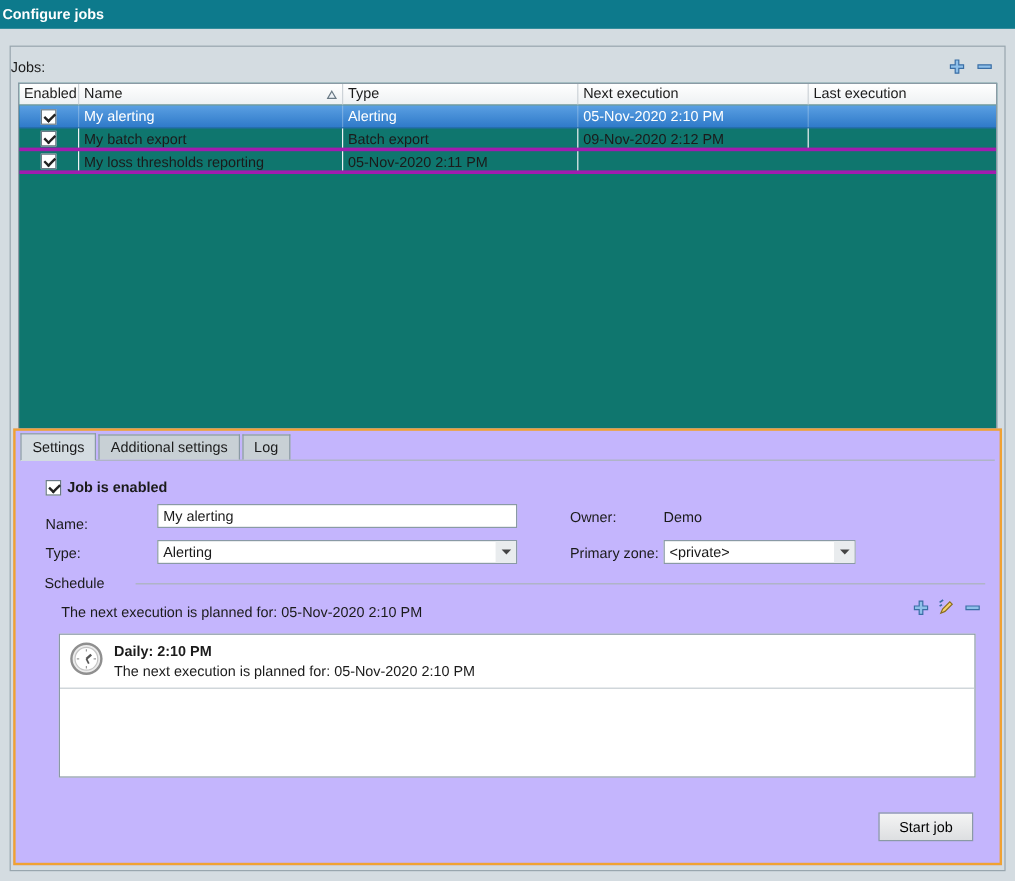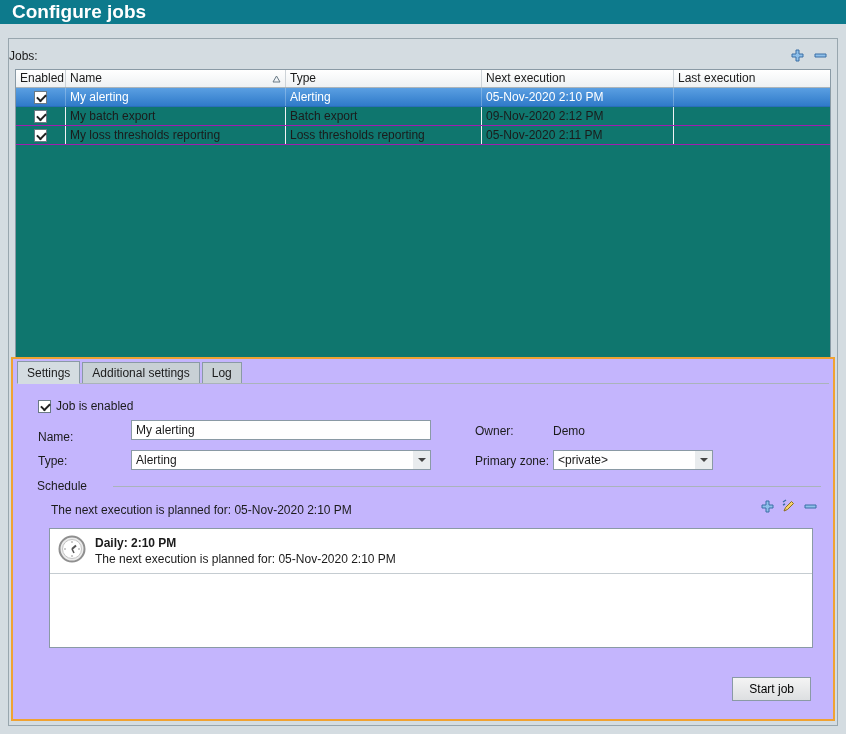--- a/index.html
+++ b/index.html
@@ -7,22 +7,22 @@
   body {
     position:relative;
     background:#d4dce1;
     font-family:"Liberation Sans", sans-serif;
     font-size:12px;
     color:#1b1b1b;
     overflow:hidden;
   }
   .titlebar {
     position:absolute; left:0; top:0; width:846px; height:24px;
-    background:#0d7a8c; color:#ffffff; font-weight:bold; font-size:19px;
-    line-height:24px; padding-left:12px;
+    background:#0d7a8c; color:#ffffff; font-weight:bold; font-size:12px;
+    line-height:24px; padding-left:2px;
   }
   .outer {
     position:absolute; left:8px; top:38px; right:8px; bottom:8px;
     border:1px solid #98a6ae;
   }
   .jobs-label { position:absolute; left:0; top:10px;text-align:right; }
   .jobs-toolbar { position:absolute; right:10px; top:10px; display:flex; gap:10px; align-items:center; }
   .iconbtn { display:inline-flex; align-items:center; justify-content:center; cursor:default; }
 
   
@@ -30,21 +30,21 @@
     position:absolute; left:6px; right:6px; top:30px; height:290px;
     background:#0f766e; border:1px solid #8a9aa5; overflow:hidden;
   }
   .thead { display:grid; grid-template-columns:50px 220px 196px 192px 1fr; height:18px;
     background:linear-gradient(#ffffff,#eef1f3); border-bottom:1px solid #aab4ba; }
   .th {
     font-size:12px; line-height:17px; padding-left:4px;
     border-right:1px solid #cdd3d8; white-space:nowrap; overflow:hidden;
     display:flex; align-items:center; justify-content:space-between; padding-right:4px;
   }
-  .trow { display:grid; grid-template-columns:50px 220px 196px 192px 1fr; height:19px; border-bottom:1px solid #a21caf; }
+  .trow { display:grid; grid-template-columns:50px 220px 196px 192px 1fr; height:19px; border-bottom:3px solid #a21caf; }
   .tc { line-height:18px; padding-left:4px; white-space:nowrap; overflow:hidden; border-right:1px solid #f0f2f4; }
   .tc.c-en { display:flex; align-items:center; justify-content:center; padding-left:0; }
   .trow.selected { background:linear-gradient(#5a9fe2,#2f7ac9); color:#ffffff; border-bottom:1px solid #2a6db8; }
   .trow.selected .tc { border-right-color:rgba(255,255,255,0.25); }
 
   
   .cb { width:13px; height:13px; background:#ffffff; border:1px solid #6a7a85; display:inline-block; position:relative; }
   .cb.checked::after {
     content:""; position:absolute; left:2px; top:2px; width:7px; height:4px;
     border-left:2px solid #222; border-bottom:2px solid #222; transform:rotate(-45deg);
@@ -67,21 +67,21 @@
     position:absolute; height:20px; background:#ffffff; border:1px solid #8a9aa5;
     font-family:"Liberation Sans",sans-serif; font-size:12px; padding:0 4px; color:#1b1b1b;
   }
   .combo {
     position:absolute; height:20px; background:#ffffff; border:1px solid #8a9aa5;
     display:flex; align-items:center; justify-content:space-between; padding-left:4px;
   }
   .combo .arrowzone { width:17px; height:100%; display:flex; align-items:center; justify-content:center; background:#e9ecee; }
   .combo .arrow { width:0; height:0; border-left:4px solid transparent; border-right:4px solid transparent; border-top:4px solid #444; }
 
-  .cbrow { position:absolute; display:flex; align-items:center; gap:5px; }
+  .cbrow { position:absolute; display:flex; align-items:center; gap:5px;font-weight:bold; }
 
   .group-head { position:absolute; left:24px; right:12px; display:flex; align-items:center;gap:20px; }
   .group-line { flex:1; height:1px; background:#aab4ba; margin-left:6px; }
 
   .sched-toolbar { position:absolute; right:16px; display:flex; gap:8px; align-items:center; }
 
   .sched-list {
     position:absolute; left:36px; right:20px; top:169px; height:120px;
     background:#ffffff; border:1px solid #8a9aa5; overflow:hidden;
   }
@@ -157,21 +157,20 @@
       <div class="tc">Batch export</div>
       <div class="tc">09-Nov-2020 2:12 PM</div>
       <div class="tc" style="border-right:none"></div>
     </div>
 
     <div class="trow">
       <div class="tc c-en">
           <span class="cb checked"></span>
         </div>
       <div class="tc">My loss thresholds reporting</div>
-      <div class="tc">Loss thresholds reporting</div>
       <div class="tc">05-Nov-2020 2:11 PM</div>
       <div class="tc" style="border-right:none"></div>
     </div>
   </div>
 
   <div class="details">
 
     <div class="tabstrip">
       <div class="tab active">Settings</div>
       <div class="tab">Additional settings</div>

